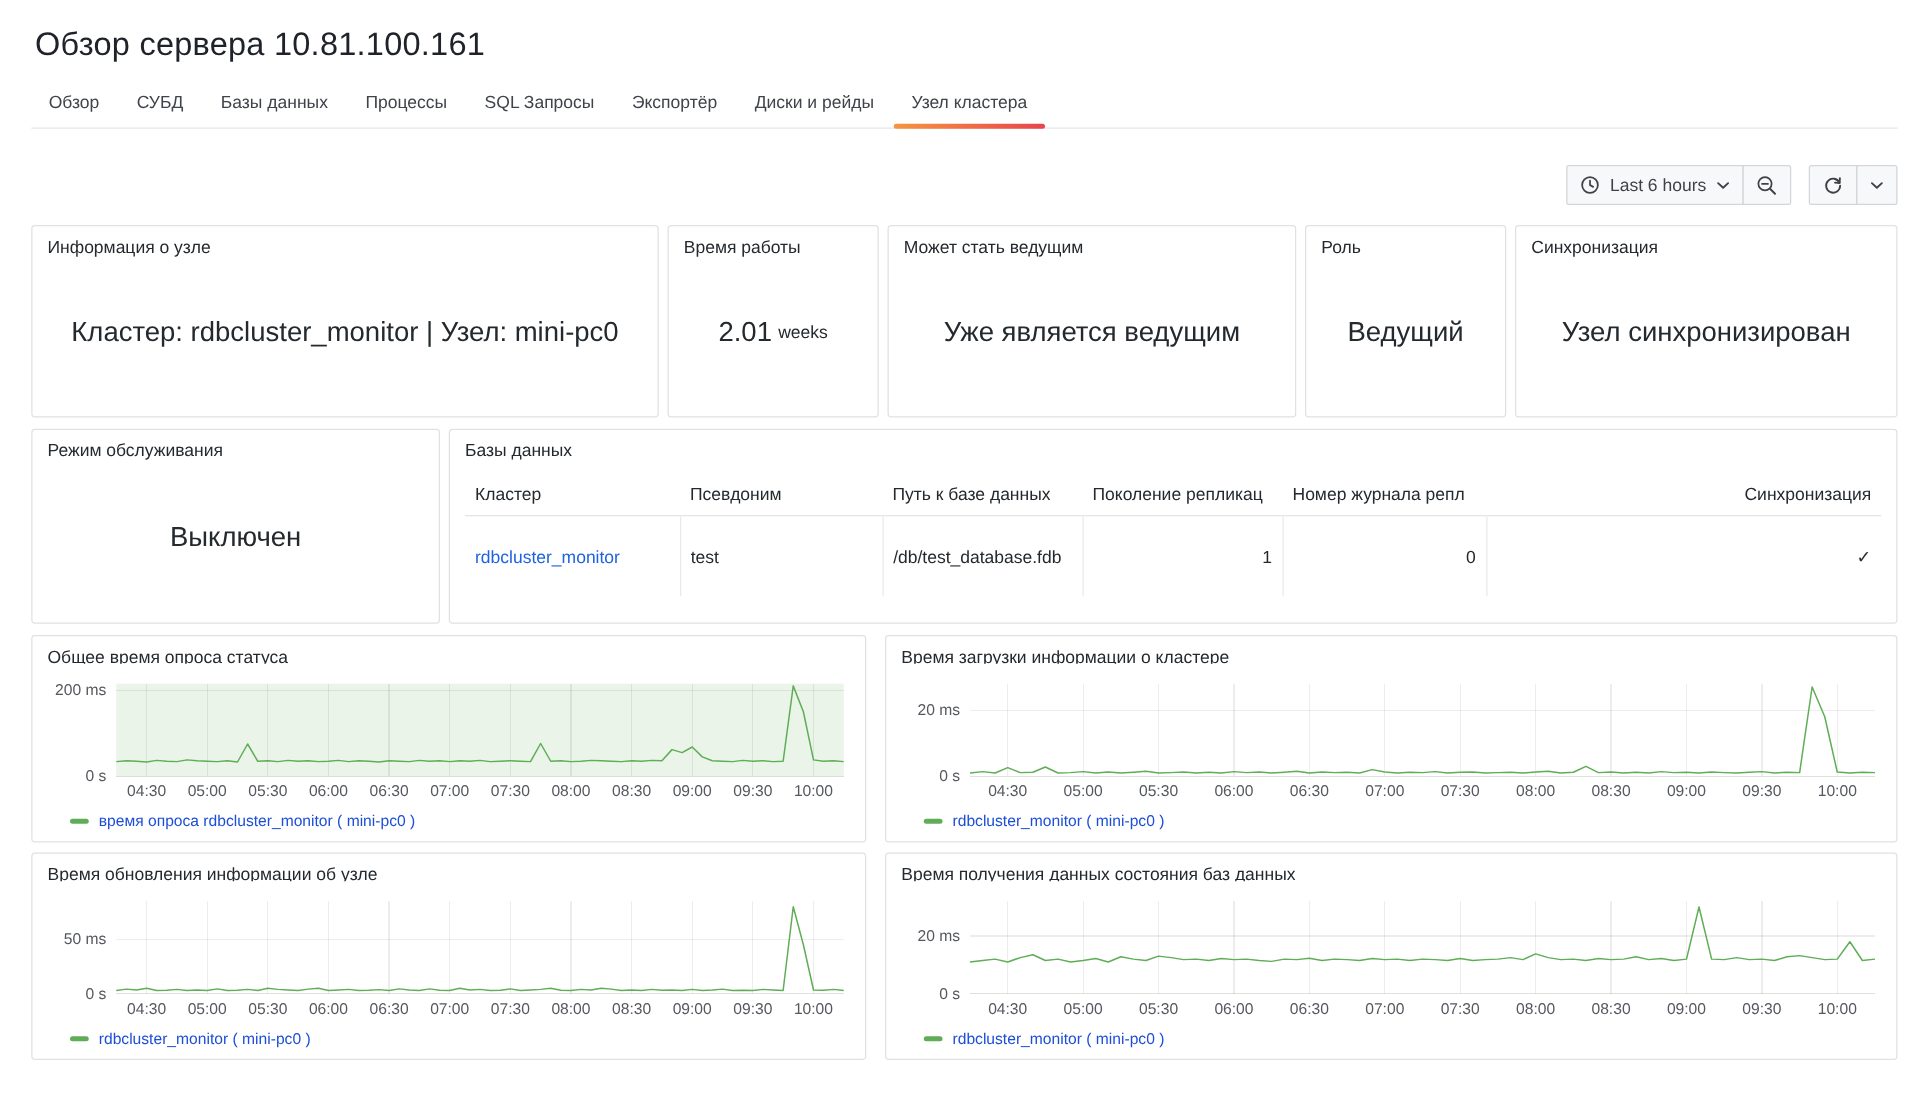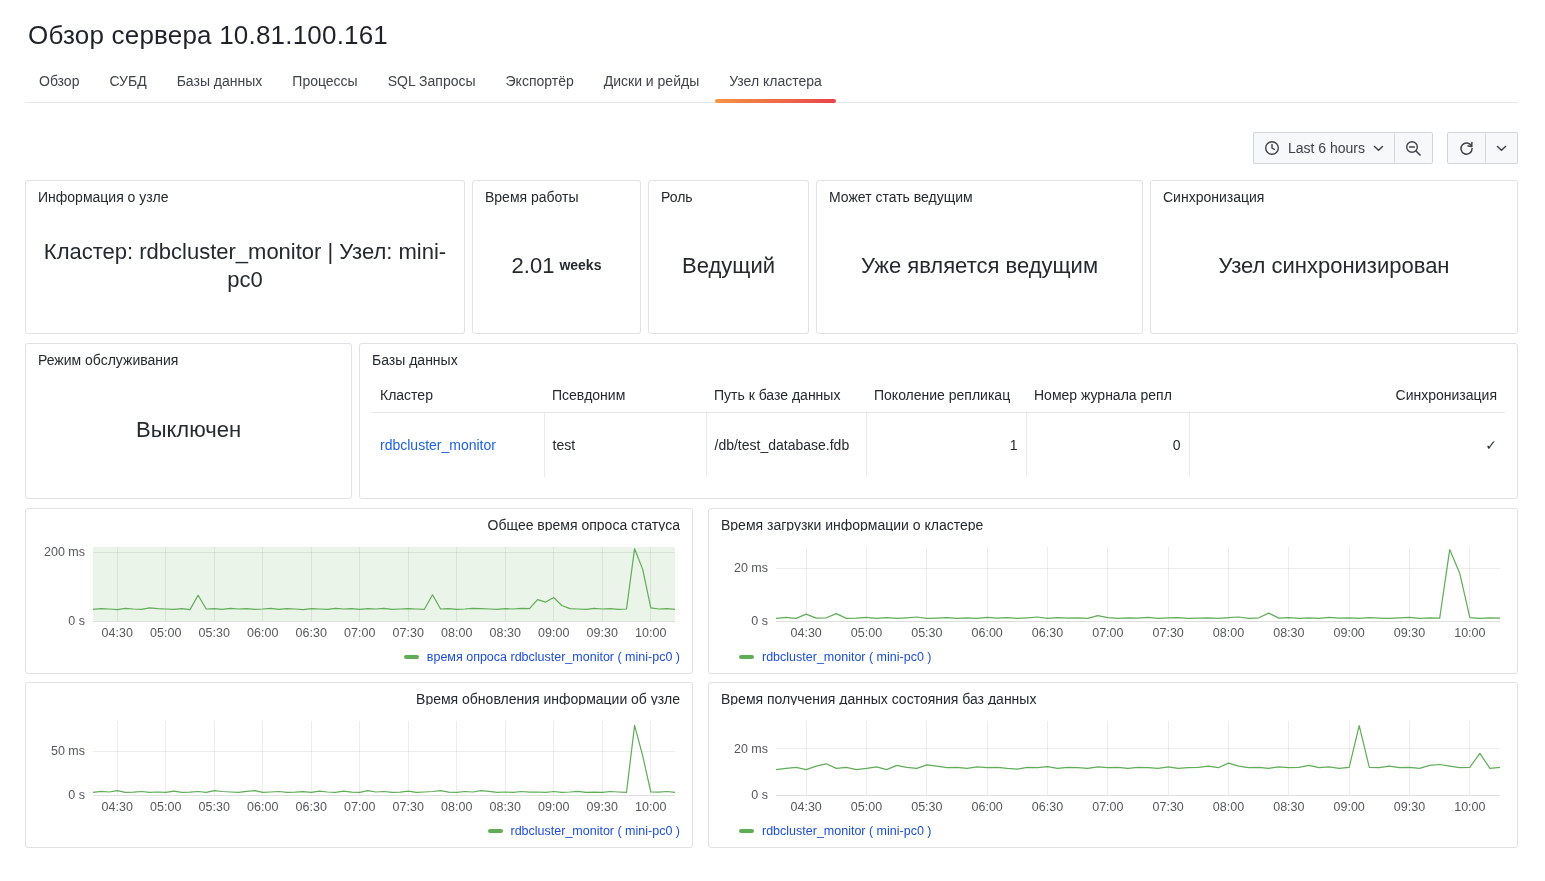--- a/index.html
+++ b/index.html
@@ -34,28 +34,28 @@
   .row { display:flex; gap:7px; margin-bottom:9px; }
   .row.charts { gap:15px; margin-bottom:8px; }
   .panel { background:#fff; border:1px solid #dfe1e4; border-radius:3px; padding:8px 12px;
     display:flex; flex-direction:column; position:relative; }
   .panel-title { font-size:14px; font-weight:500; color:#24292e; line-height:17px; white-space:nowrap;
     overflow:hidden; cursor:pointer; }
   .row1 .panel { height:154px; }
   .row2 .panel { height:156px; }
   .charts .panel { height:166px; }
 
-  .w-info{width:440px;} .w-uptime{width:169px;} .w-role{width:161px;} .w-leader{width:327px;} .w-sync{flex:1;}
+  .w-info{width:502px;} .w-uptime{width:169px;} .w-role{width:161px;} .w-leader{width:327px;} .w-sync{flex:1;}
   .w-mode{width:161px;} .w-maint{width:327px;} .w-db{flex:1;}
-  .w-chart-left{width:668px;align-items:flex-end;} .w-chart-right{flex:1;}
+  .w-chart-left{width:668px;} .w-chart-right{flex:1;}
 
   
   .stat-value { flex:1; display:flex; align-items:center; justify-content:center;
     font-size:22px; font-weight:500; color:#24292e; text-align:center; line-height:1.25; }
-  .stat-unit { font-size:14px; font-weight:700; margin-left:5px; }
+  .stat-unit { font-size:14px; font-weight:400; margin-left:5px; }
 
   
   .db-table { width:100%; border-collapse:collapse; table-layout:fixed; margin-top:12px; font-size:14px; }
   .db-table th { font-weight:500; text-align:left; padding:6px 8px 9px; color:#24292e;
     border-bottom:1px solid #e2e4e7; white-space:nowrap; overflow:hidden; cursor:pointer; }
   .db-table td { padding:24px 8px; border-right:1px solid #e8eaec; white-space:nowrap; overflow:hidden; }
   .db-table td:last-child { border-right:none; }
   .db-table th.num, .db-table td.num { text-align:right; }
   .db-table a { color:#1f62e0; text-decoration:none; cursor:pointer; }
   .db-table td.check { color:#2d3138; }
@@ -135,27 +135,27 @@
       <div class="panel-title">Информация о узле</div>
       <div class="stat-value">Кластер: rdbcluster_monitor | Узел: mini-pc0</div>
     </div>
     <div class="panel w-uptime">
       <div class="panel-title">Время работы</div>
       <div class="stat-value">
         <span>2.01</span>
           <span class="stat-unit">weeks</span>
       </div>
     </div>
+    <div class="panel w-leader">
+      <div class="panel-title">Может стать ведущим</div>
+      <div class="stat-value">Уже является ведущим</div>
+    </div>
     <div class="panel w-role">
       <div class="panel-title">Роль</div>
       <div class="stat-value">Ведущий</div>
-    </div>
-    <div class="panel w-leader">
-      <div class="panel-title">Может стать ведущим</div>
-      <div class="stat-value">Уже является ведущим</div>
     </div>
     <div class="panel w-sync">
       <div class="panel-title">Синхронизация</div>
       <div class="stat-value">Узел синхронизирован</div>
     </div>
   </div>
 
   <div class="row row2">
     <div class="panel w-maint">
       <div class="panel-title">Режим обслуживания</div>

